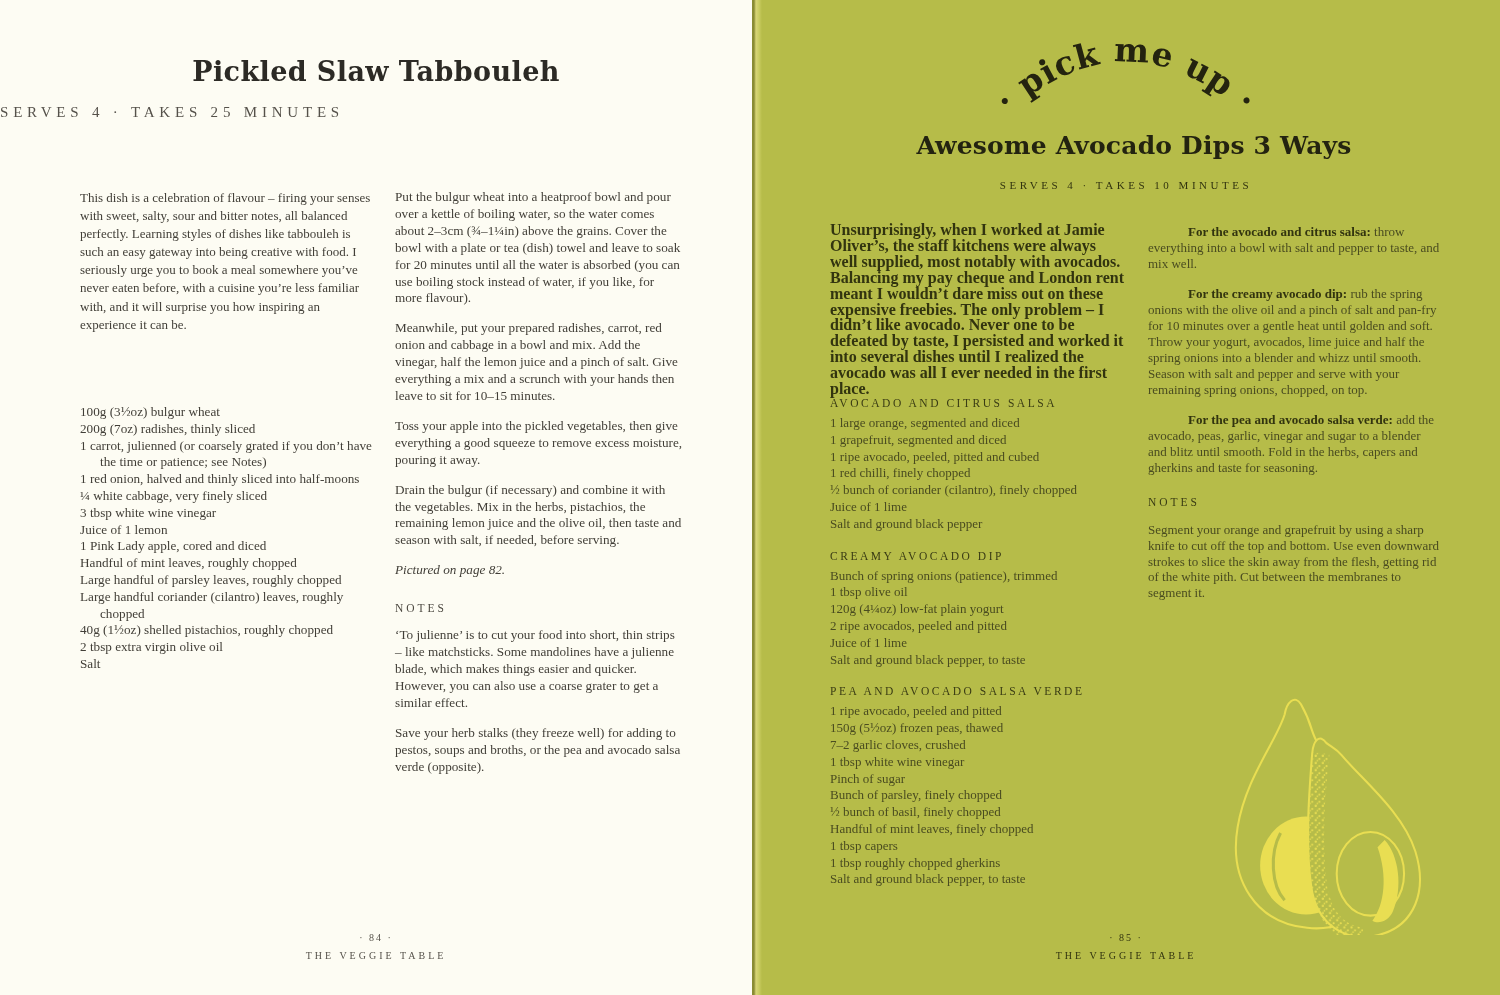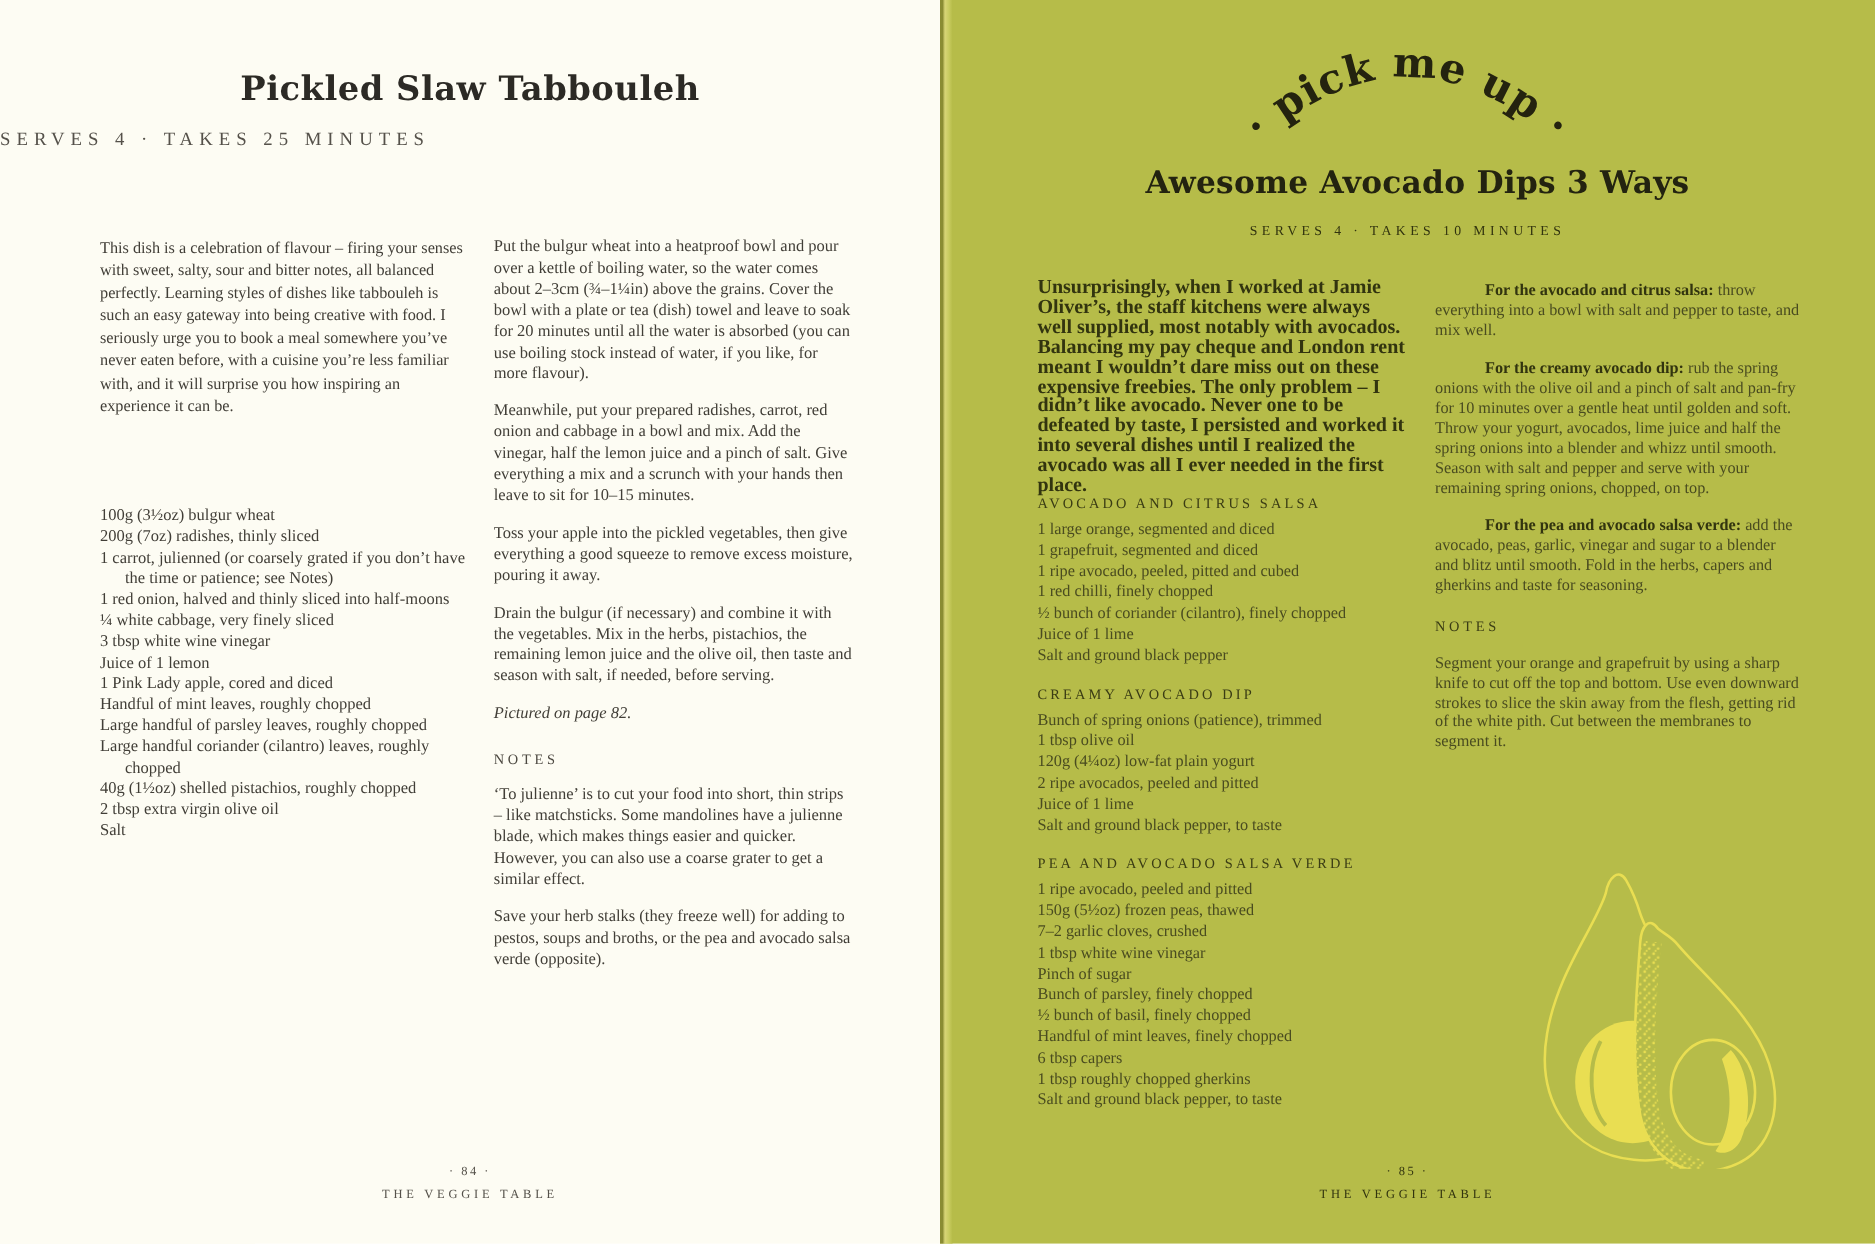--- a/index.html
+++ b/index.html
@@ -167,21 +167,21 @@
         <div class="sec-heading smallcaps">PEA AND AVOCADO SALSA VERDE</div>
         <div>
             <p class="rp-ing">1 ripe avocado, peeled and pitted</p>
             <p class="rp-ing">150g (5½oz) frozen peas, thawed</p>
             <p class="rp-ing">7–2 garlic cloves, crushed</p>
             <p class="rp-ing">1 tbsp white wine vinegar</p>
             <p class="rp-ing">Pinch of sugar</p>
             <p class="rp-ing">Bunch of parsley, finely chopped</p>
             <p class="rp-ing">½ bunch of basil, finely chopped</p>
             <p class="rp-ing">Handful of mint leaves, finely chopped</p>
-            <p class="rp-ing">6 tbsp capers</p>
+            <p class="rp-ing">1 tbsp capers</p>
             <p class="rp-ing">1 tbsp roughly chopped gherkins</p>
             <p class="rp-ing">Salt and ground black pepper, to taste</p>
           </div>
       </div>
     </div>
 
     <div class="rp-col-right">
       <div>
           <p class="rp-method-p"><strong class="lead">For the avocado and citrus salsa:</strong><span> throw everything into a bowl with salt and pepper to taste, and mix well.</span></p>
           <p class="rp-method-p"><strong class="lead">For the creamy avocado dip:</strong><span> rub the spring onions with the olive oil and a pinch of salt and pan-fry for 10 minutes over a gentle heat until golden and soft. Throw your yogurt, avocados, lime juice and half the spring onions into a blender and whizz until smooth. Season with salt and pepper and serve with your remaining spring onions, chopped, on top.</span></p>

